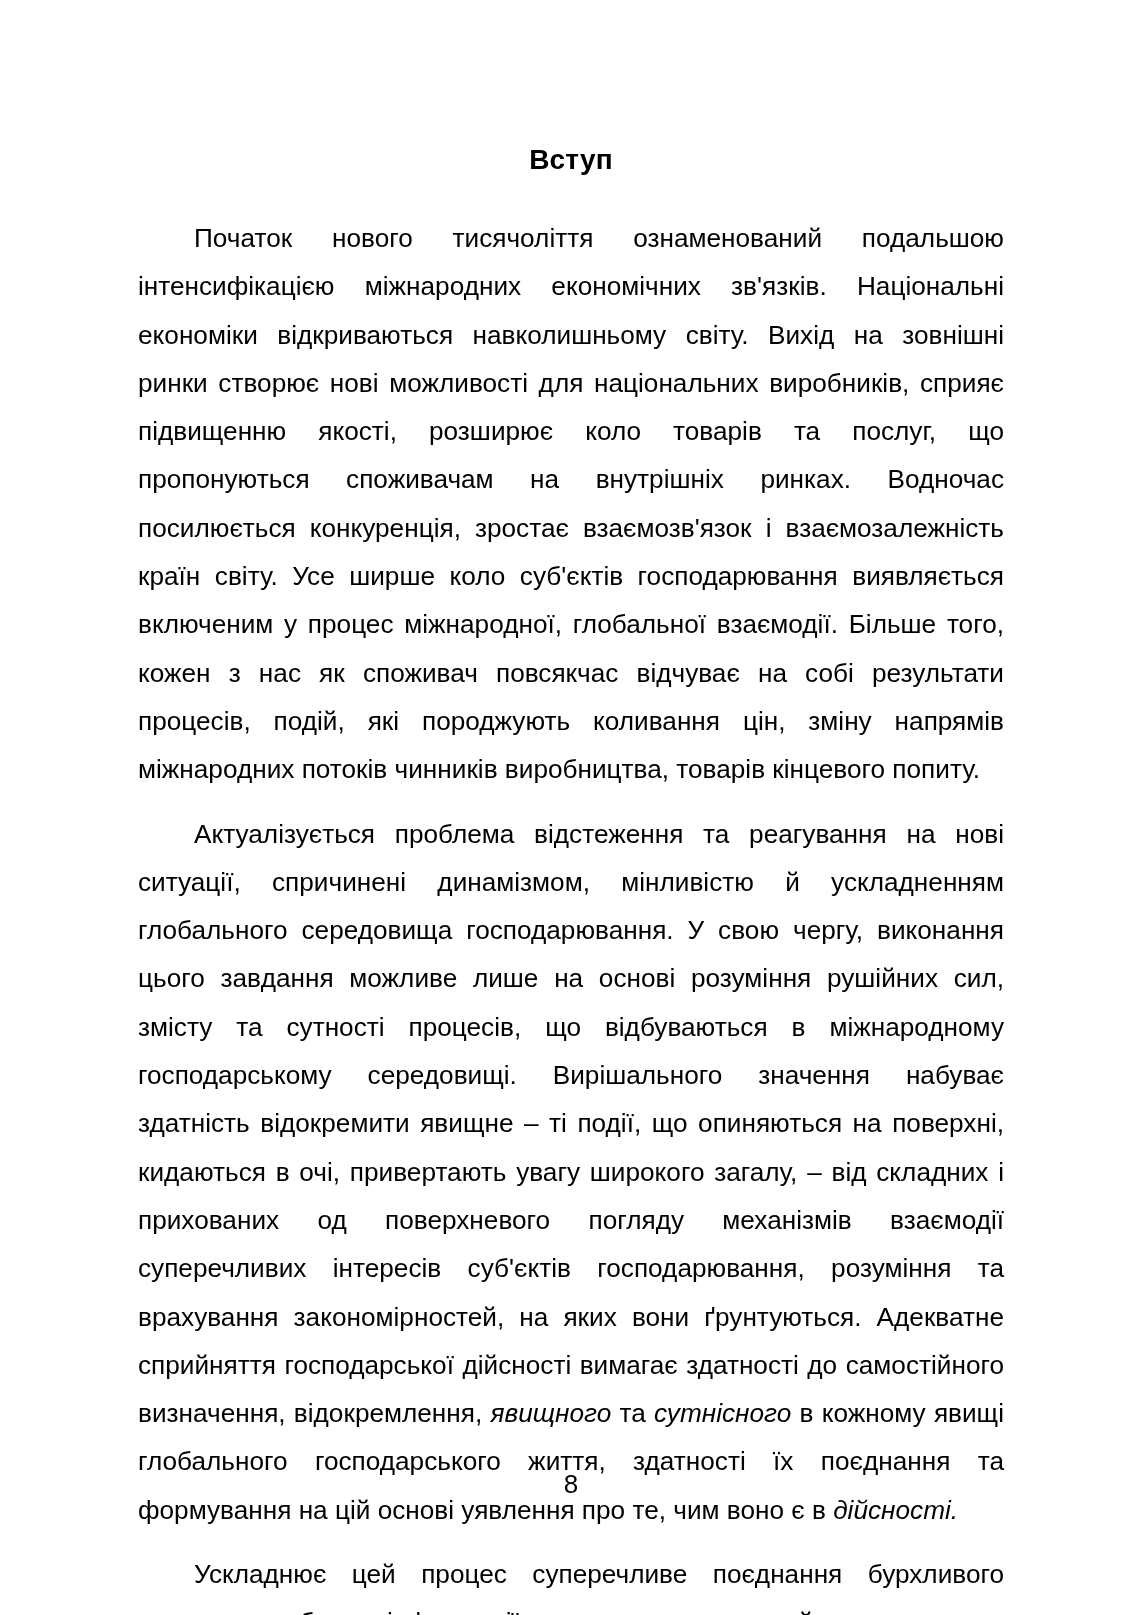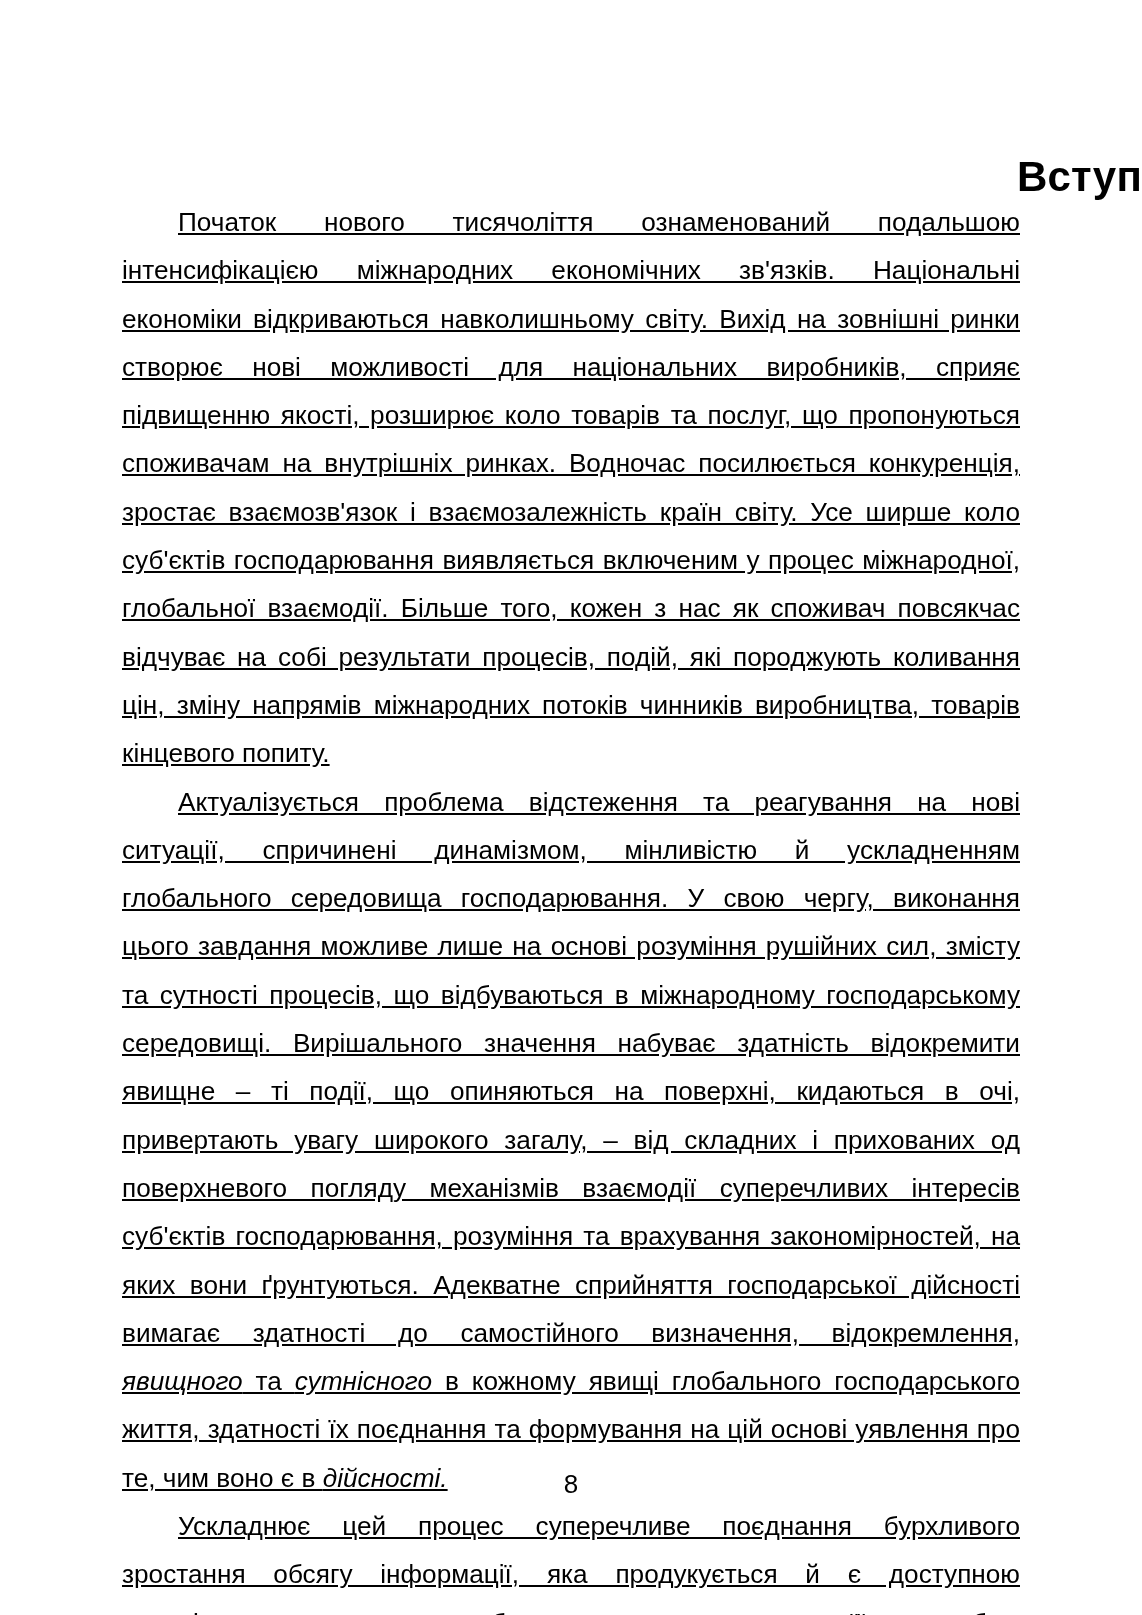--- a/index.html
+++ b/index.html
@@ -17,44 +17,43 @@
     box-sizing: border-box;
     overflow: hidden;
     font-family: "Liberation Sans", "DejaVu Sans", sans-serif;
     color: #000000;
   }
   .page-title {
     position: absolute;
     top: 126px;
     left: 0;
     width: 1142px;
-    text-align: right;
-    font-size: 42px;
+    text-align: center;
+    font-size: 28px;
     font-weight: bold;
     letter-spacing: 0.2px;
     line-height: 1.1;
   }
   .body-text {
     position: absolute;
     top: 198px;
     left: 122px;
     width: 898px;
     font-size: 26.2px;
     line-height: 48.3px;
     text-align: justify;
     text-justify: inter-word;
     -webkit-hyphens: manual;
     hyphens: manual;
     word-spacing: 0px;
   }
   .body-text p {
-    margin: 0;
+    margin: 16px;
     text-indent: 56px;
     text-align: justify;
-    text-decoration: underline;
   }
   .body-text em {
     font-style: italic;
   }
   .page-number {
     position: absolute;
     top: 1471px;
     left: 0;
     width: 1142px;
     text-align: center;

